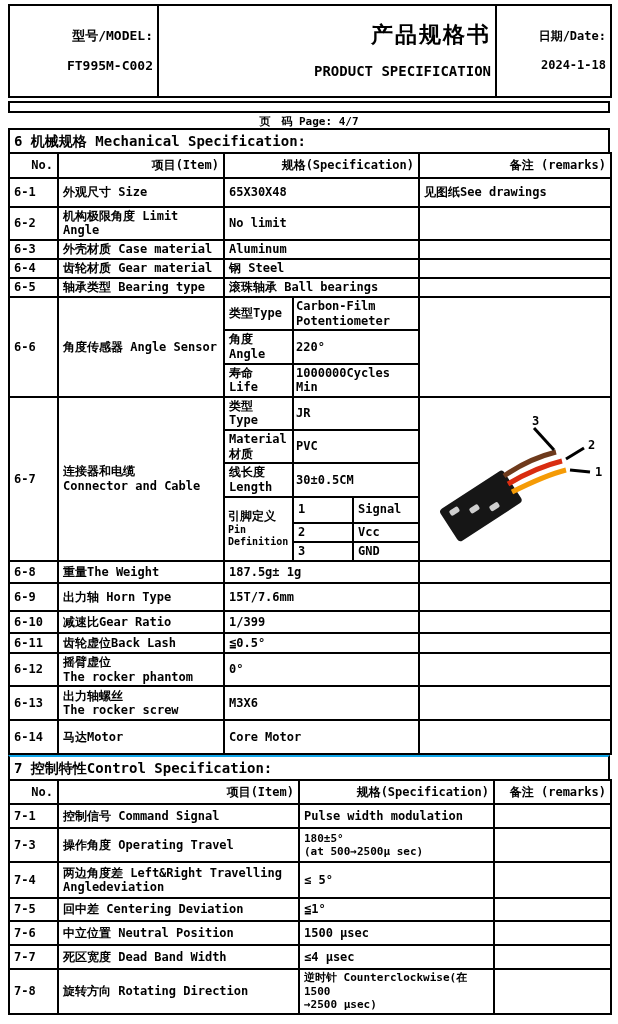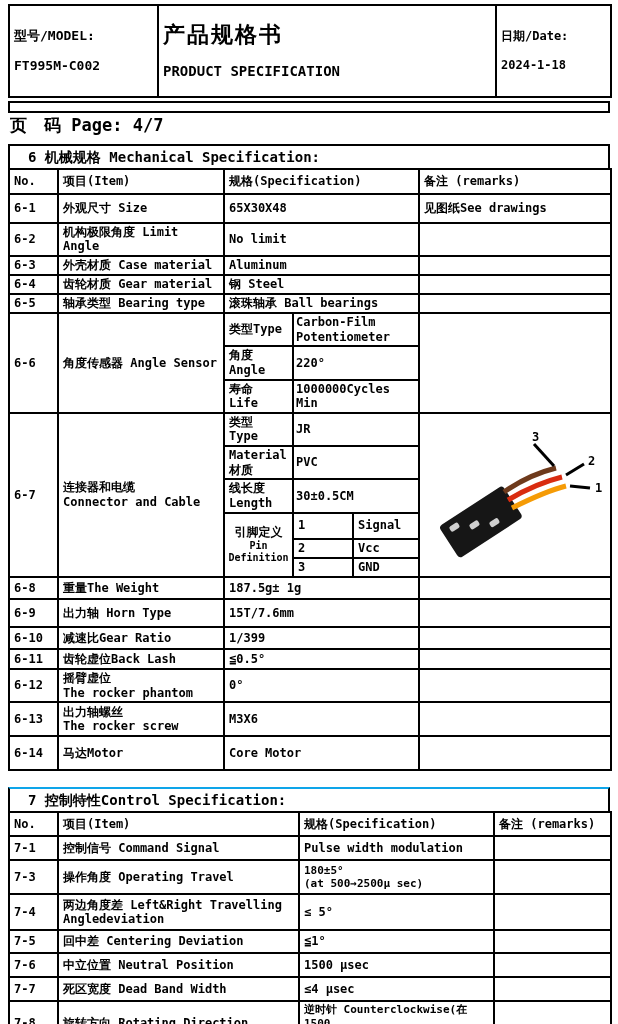--- a/index.html
+++ b/index.html
@@ -12,38 +12,38 @@
   table{border-collapse:collapse;table-layout:fixed;width:602px;}
   td{
     border:2px solid #000;
     padding:1px 4px;
     font-size:12px;
     line-height:1.22;
     vertical-align:middle;
     white-space:pre-line;
     overflow:hidden;
   }
-  .c{text-align:left;border-radius:18px;}
+  .c{text-align:right;border-radius:18px;}
   .subval{padding:1px 2px;}
   .sm{font-size:11px;}
   
   .hcell{vertical-align:middle;}
   .h-model-label{font-size:13px;}
   .h-model-value{font-size:13px;}
   .h-title-zh{font-size:22px;letter-spacing:2px;}
   .h-title-en{font-size:14px;}
   .h-date{font-size:12px;}
   .strip{border:2px solid #000;height:8px;margin-top:3px;}
-  .pageline{font-size:17px;text-align:left;padding:1px 2px;height:13px;}
+  .pageline{font-size:11px;text-align:center;padding:1px 2px;height:13px;}
   .sectitle{
     border:2px solid #000;border-bottom:none;
-    font-size:14px;padding:2px 18px;height:18px;line-height:18px;margin-top:16px;
+    font-size:14px;padding:2px 4px;height:18px;line-height:18px;
   }
   .gap{height:5px;}
-  .pinlabel{font-size:10px;line-height:1.15;padding:1px 3px;text-align:center;}
+  .pinlabel{font-size:10px;line-height:1.15;padding:1px 3px;}
   .pinlabel .zh{font-size:12px;}
   .imgcell{padding:0;}
   svg text{font-family:"DejaVu Sans Mono","Liberation Mono",monospace;font-weight:bold;}
 </style>
 </head>
 <body>
 
 <div class="page">
 
   <table>

